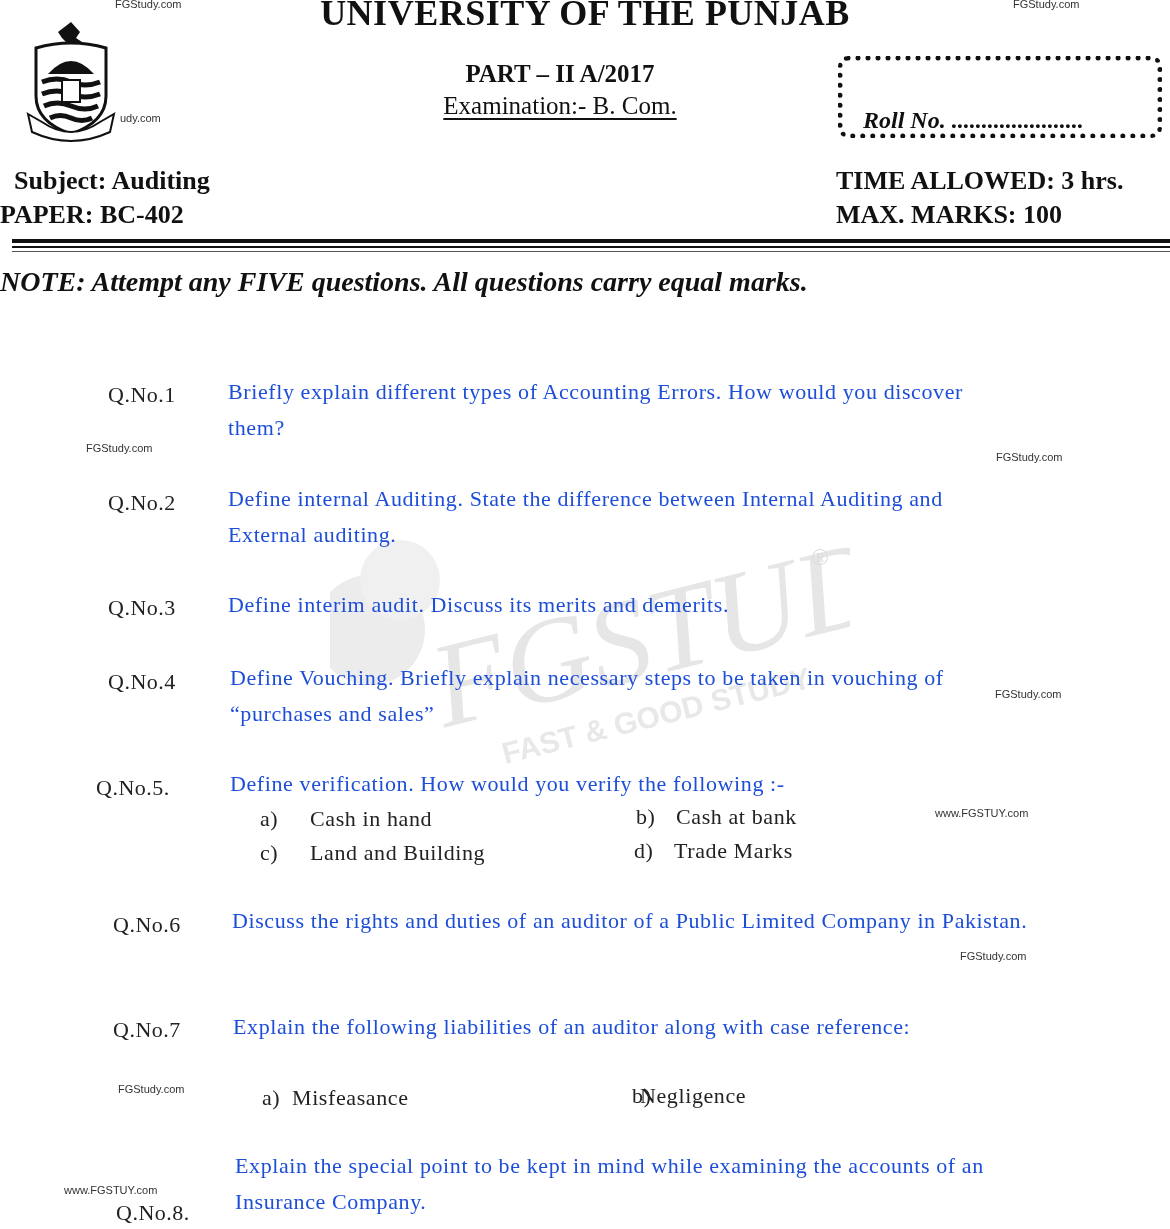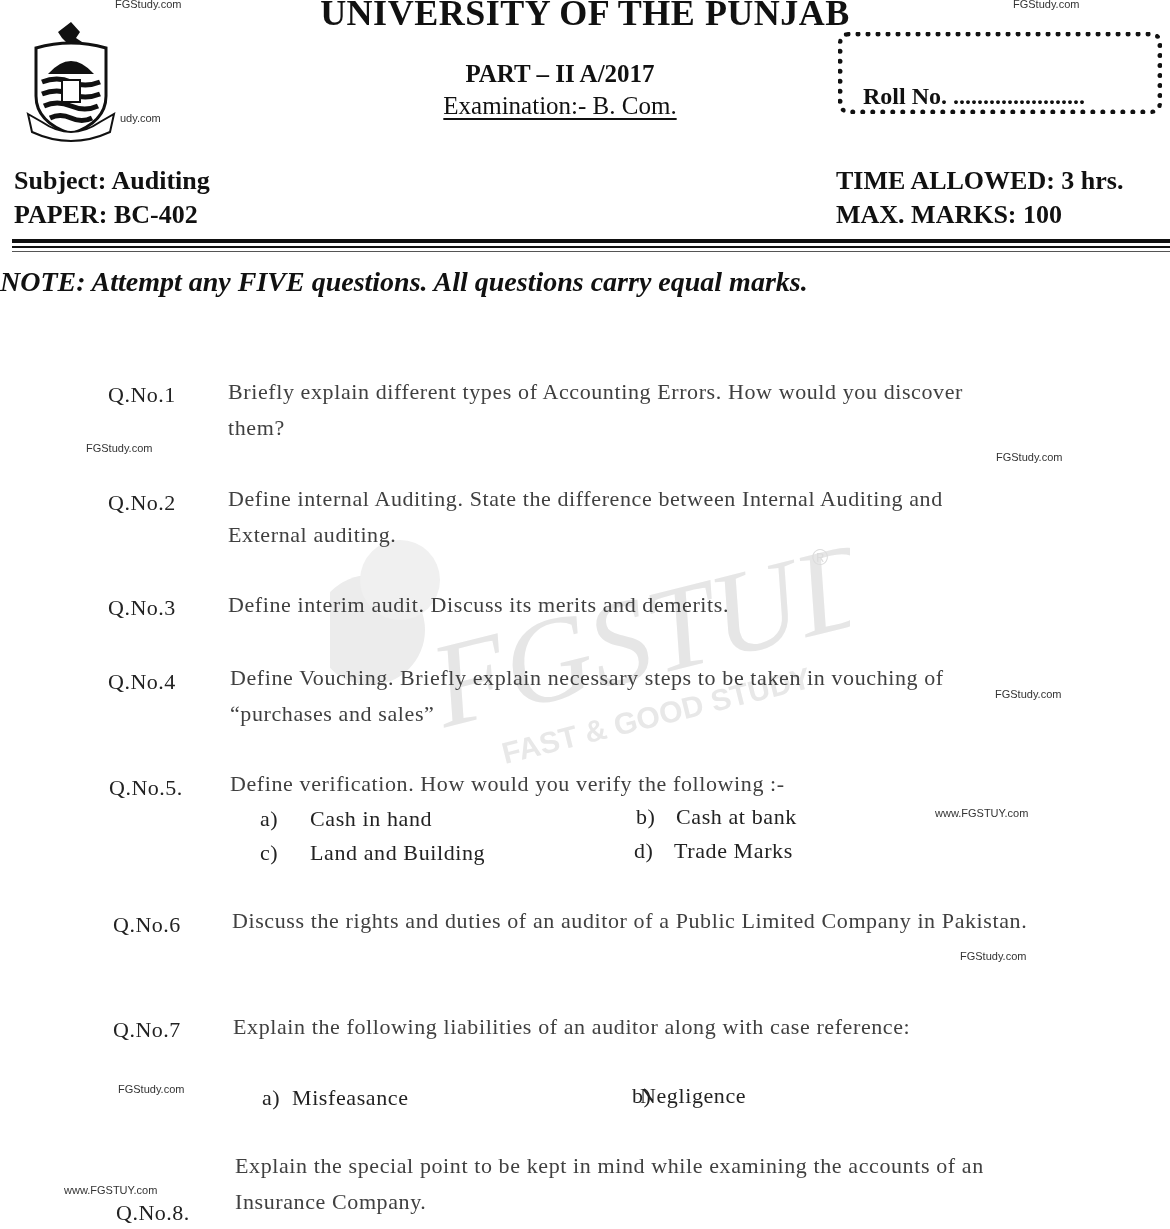--- a/index.html
+++ b/index.html
@@ -4,29 +4,29 @@
 <style>
   html, body { margin: 0; padding: 0; background: #ffffff; }
   body { width: 1170px; height: 1229px; position: relative; overflow: hidden; font-family: "Liberation Serif", "DejaVu Serif", serif; color: #111; }
   .abs { position: absolute; }
   .wm-small { font-family: "Liberation Sans", "DejaVu Sans", sans-serif; font-size: 11px; color: #333; }
   .title { left: 0; width: 1170px; top: -8px; text-align: center; font-size: 36px; font-weight: bold; letter-spacing: 0.5px; }
   .logo { left: 22px; top: 18px; width: 98px; height: 128px; }
   .part { left: 390px; width: 340px; top: 60px; text-align: center; font-size: 25px; font-weight: bold; font-family: Liberation Serif, serif; }
   .exam { left: 390px; width: 340px; top: 92px; text-align: center; font-size: 25px; font-weight: normal; }
   .exam span { text-decoration: underline; text-decoration-thickness: 2px; text-underline-offset: 4px; }
-  .rollbox { left: 838px; top: 32px; width: 324px; height: 82px; border: 5px dotted #111; border-radius: 10px; box-sizing: border-box; }
+  .rollbox { left: 838px; top: 56px; width: 324px; height: 82px; border: 5px dotted #111; border-radius: 10px; box-sizing: border-box; font-style: italic; }
   .rollbox .txt { position: absolute; left: 20px; top: 46px; font-size: 24px; font-weight: bold; }
   .meta { font-size: 26px; font-weight: bold; }
   .rule1 { left: 12px; top: 239px; width: 1158px; height: 4px; background: #111; }
   .rule2 { left: 12px; top: 246px; width: 1158px; height: 2px; background: #111; }
   .rule3 { left: 12px; top: 251px; width: 1158px; height: 1px; background: #555; }
   .note { left: 0; width: 1140px; top: 266px; text-align: left; font-size: 28px; font-weight: bold; font-style: italic; }
   .qno { font-size: 22px; color: #222; letter-spacing: 0.5px; }
-  .qtext { font-size: 22px; line-height: 36px; color: #404040; letter-spacing: 0.6px; width: 800px; }
+  .qtext { font-size: 22px; line-height: 36px; color: #1d4ed8; letter-spacing: 0.6px; width: 800px; }
   .sub { font-size: 22px; color: #222; letter-spacing: 0.6px; }
   .watermark { left: 330px; top: 520px; width: 520px; height: 250px; pointer-events: none; }
 </style>
 </head>
 <body>
 
 <div class="abs wm-small" style="left:115px;top:-2px;">FGStudy.com</div>
 <div class="abs wm-small" style="left:1013px;top:-2px;">FGStudy.com</div>
 <div class="abs wm-small" style="left:120px;top:112px;">udy.com</div>
 <div class="abs wm-small" style="left:86px;top:442px;">FGStudy.com</div>
@@ -67,21 +67,21 @@
 
 <div class="abs title">UNIVERSITY OF THE PUNJAB</div>
 <div class="abs part">PART – II  A/2017</div>
 <div class="abs exam"><span>Examination:- B. Com.</span></div>
 
 <div class="abs rollbox">
   <div class="txt">Roll No. ......................</div>
 </div>
 
 <div class="abs meta" style="left:14px;top:166px;">Subject: Auditing</div>
-<div class="abs meta" style="left:14px;top:200px;">PAPER: BC-402</div>
+<div class="abs meta" style="left:0;top:200px;">PAPER: BC-402</div>
 <div class="abs meta" style="left:836px;top:166px;">TIME ALLOWED: 3 hrs.</div>
 <div class="abs meta" style="left:836px;top:200px;">MAX. MARKS: 100</div>
 
 <div class="abs rule1"></div>
 <div class="abs rule2"></div>
 <div class="abs rule3"></div>
 
 <div class="abs note">NOTE: Attempt any FIVE questions. All questions carry equal marks.</div>
 
 <div class="abs qno" style="left:108px;top:382px;">Q.No.1</div>
@@ -89,21 +89,21 @@
 
 <div class="abs qno" style="left:108px;top:490px;">Q.No.2</div>
 <div class="abs qtext" style="left:228px;top:481px;width:800px;">Define internal Auditing. State the difference between Internal Auditing and  External auditing.</div>
 
 <div class="abs qno" style="left:108px;top:595px;">Q.No.3</div>
 <div class="abs qtext" style="left:228px;top:587px;">Define interim audit. Discuss its merits and demerits.</div>
 
 <div class="abs qno" style="left:108px;top:669px;">Q.No.4</div>
 <div class="abs qtext" style="left:230px;top:660px;width:800px;">Define Vouching. Briefly explain necessary steps to be taken in vouching of “purchases and sales”</div>
 
-<div class="abs qno" style="left:109px;top:775px;">Q.No.5.</div>
+<div class="abs qno" style="left:96px;top:775px;">Q.No.5.</div>
 <div class="abs qtext" style="left:230px;top:766px;">Define verification. How would you verify the following :-</div>
 <div class="abs sub" style="left:260px;top:806px;">a)</div>
 <div class="abs sub" style="left:310px;top:806px;">Cash in hand</div>
 <div class="abs sub" style="left:636px;top:804px;">b)</div>
 <div class="abs sub" style="left:676px;top:804px;">Cash at bank</div>
 <div class="abs sub" style="left:260px;top:840px;">c)</div>
 <div class="abs sub" style="left:310px;top:840px;">Land and Building</div>
 <div class="abs sub" style="left:634px;top:838px;">d)</div>
 <div class="abs sub" style="left:674px;top:838px;">Trade Marks</div>
 

